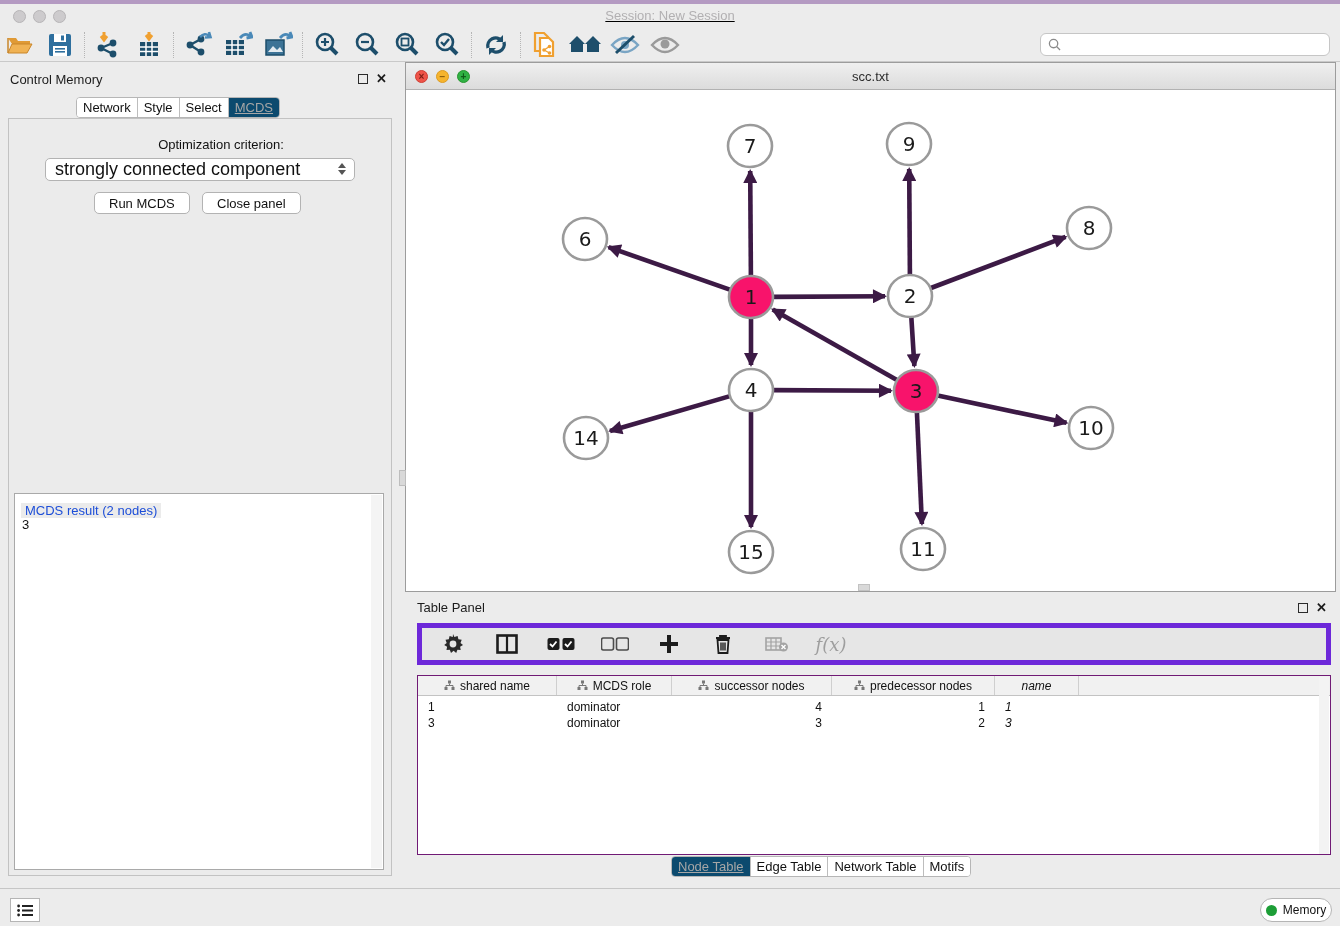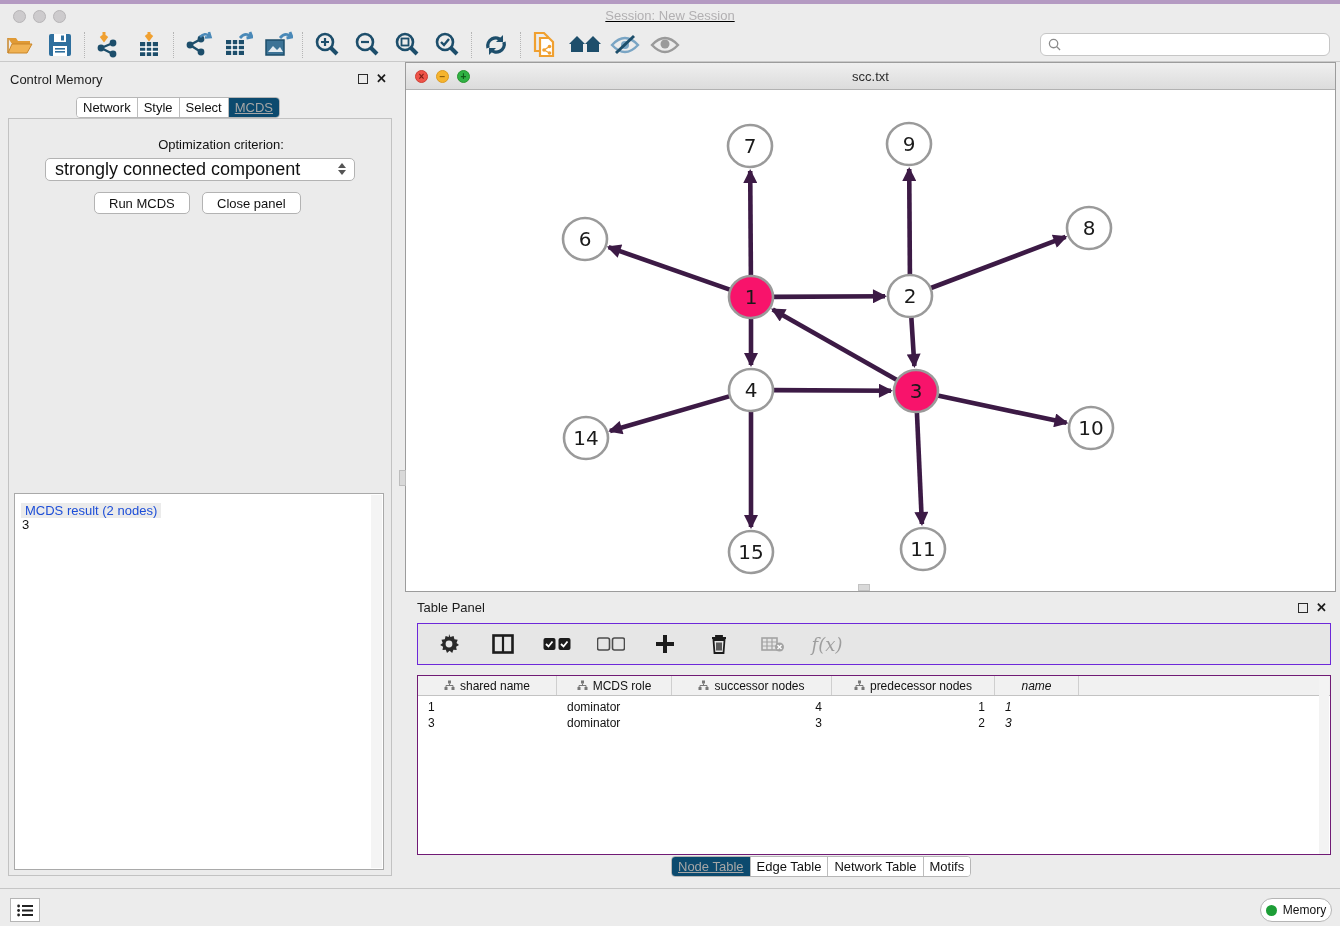--- a/index.html
+++ b/index.html
@@ -50,21 +50,21 @@
   #net-titlebar { width:100%; height:27px; background:linear-gradient(#efefef,#dcdcdc); border-bottom:1px solid #b2b2b2; position:relative; }
   .mac-dot { width:13px; height:13px; border-radius:50%; display:inline-block; font-size:10px; font-weight:bold; text-align:center; line-height:12px; }
   #net-title { position:absolute; width:100%; top:0; text-align:center; line-height:27px; font-size:13px; color:#2c2c2c; }
   #graph-svg { position:absolute; left:0; top:27px; }
   .grip-v { left:399px; top:470px; width:7px; height:16px; background:#d9d9d9; border:1px solid #bdbdbd; }
   .grip-h { left:858px; top:584px; width:12px; height:7px; background:#d9d9d9; border:1px solid #c2c2c2; }
 
   
   #table-panel { left:405px; top:592px; width:935px; height:292px; background:#ececec; }
   #tp-title { left:12px; top:8px; font-size:13px; color:#1c1c1c; }
-  #tp-toolbar { left:12px; top:31px; width:914px; height:42px; background:#e6e6e6; border:1px solid #6d28d9; display:flex; align-items:center; padding-left:12px; gap:16px;text-align:right; }
+  #tp-toolbar { left:12px; top:31px; width:914px; height:42px; background:#e6e6e6; border:5px solid #6d28d9; display:flex; align-items:center; padding-left:12px; gap:16px;text-align:right; }
   .tpi { width:38px; display:flex; justify-content:center; align-items:center; }
   .fx { font-family:"DejaVu Serif", serif; font-style:italic; font-size:18px; color:#9e9e9e; }
   #tp-table { left:12px; top:83px; width:914px; height:180px; background:#fff; border:1px solid #701a75; }
   #tp-head { display:flex; height:20px; background:#f1f1f1; border-bottom:1px solid #c3c3c3; }
   .th { border-right:1px solid #cfcfcf; display:flex; align-items:center; justify-content:center; gap:5px; font-size:12px; color:#111; }
   .th svg { flex:none; }
   .c0{width:139px;} .c1{width:115px;} .c2{width:160px;justify-content:center;} .c3{width:163px;} .c4{width:84px;font-style:italic;}
   .tr { display:flex; height:16px; font-size:12px; color:#111; }
   .td { padding:0 10px; line-height:16px; }
   .tal{ text-align:left;} .tar{ text-align:right;}

